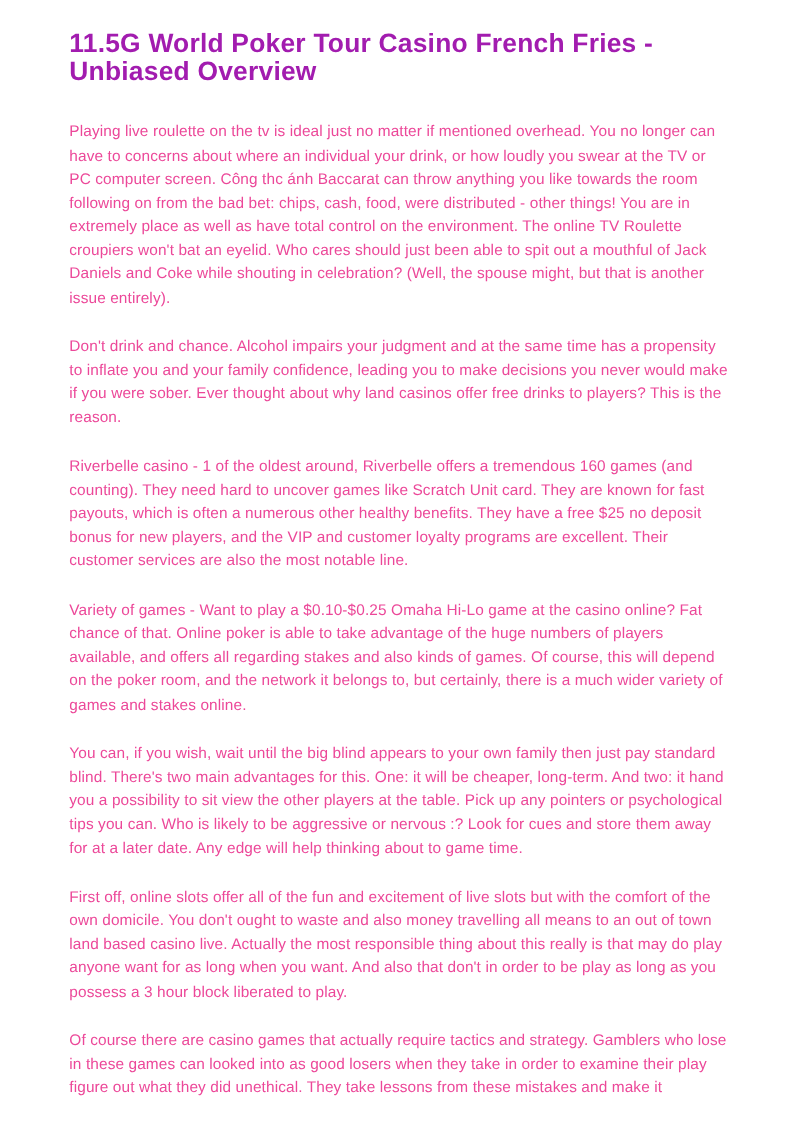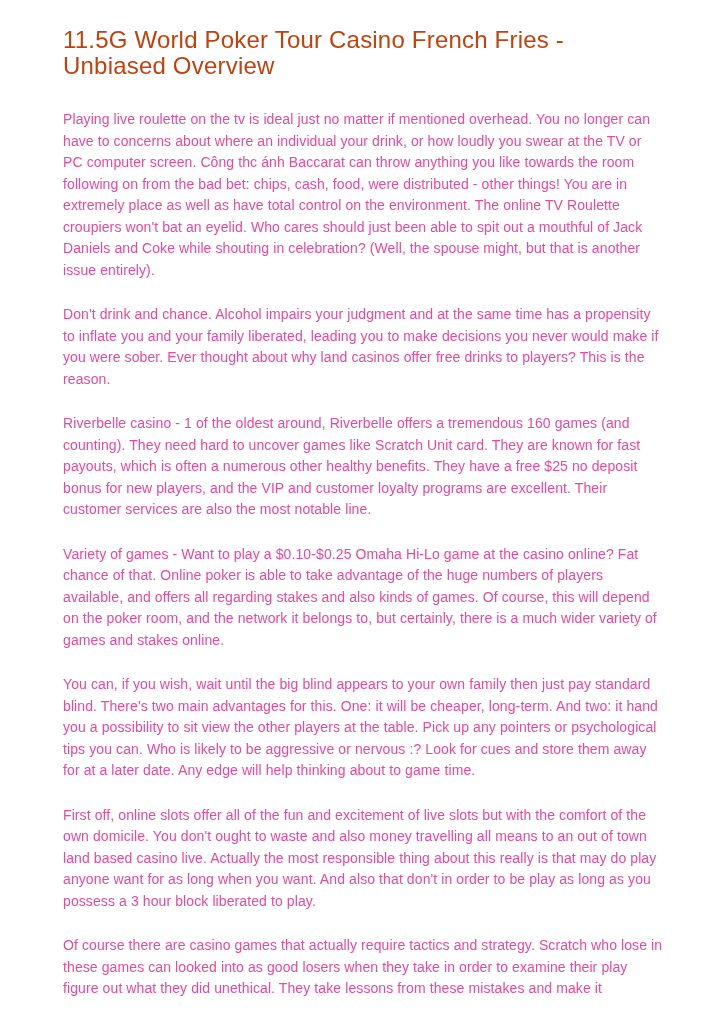--- a/index.html
+++ b/index.html
@@ -19,43 +19,43 @@
     box-sizing: border-box;
     width: 723px;
     height: 1024px;
     padding: 27px 58px 0 63px;
     background: #ffffff;
   }
   .article-title {
     margin: 0 0 30px 0;
     font-size: 24px;
     line-height: 26px;
-    font-weight: 400;
+    font-weight: 700;
     letter-spacing: 0.2px;
-    color: #c2410c;
+    color: #a21caf;
     max-width: 610px;
   }
   .article-body p {
     margin: 0 0 23px 0;
     font-size: 14px;
     line-height: 21.5px;
     font-weight: 400;
     letter-spacing: 0.1px;
     color: #ec4899;
     max-width: 600px;
   }
 </style>
 </head>
 <body>
 
 <div class="page">
   <h1 class="article-title">11.5G World Poker Tour Casino French Fries - Unbiased Overview</h1>
 
   <div class="article-body">
     <p>Playing live roulette on the tv is ideal just no matter if mentioned overhead. You no longer can have to concerns about where an individual your drink, or how loudly you swear at the TV or PC computer screen. Công thc ánh Baccarat can throw anything you like towards the room following on from the bad bet: chips, cash, food, were distributed - other things! You are in extremely place as well as have total control on the environment. The online TV Roulette croupiers won't bat an eyelid. Who cares should just been able to spit out a mouthful of Jack Daniels and Coke while shouting in celebration? (Well, the spouse might, but that is another issue entirely).</p>
-    <p>Don't drink and chance. Alcohol impairs your judgment and at the same time has a propensity to inflate you and your family liberated, leading you to make decisions you never would make if you were sober. Ever thought about why land casinos offer free drinks to players? This is the reason.</p>
+    <p>Don't drink and chance. Alcohol impairs your judgment and at the same time has a propensity to inflate you and your family confidence, leading you to make decisions you never would make if you were sober. Ever thought about why land casinos offer free drinks to players? This is the reason.</p>
     <p>Riverbelle casino - 1 of the oldest around, Riverbelle offers a tremendous 160 games (and counting). They need hard to uncover games like Scratch Unit card. They are known for fast payouts, which is often a numerous other healthy benefits. They have a free $25 no deposit bonus for new players, and the VIP and customer loyalty programs are excellent. Their customer services are also the most notable line.</p>
     <p>Variety of games - Want to play a $0.10-$0.25 Omaha Hi-Lo game at the casino online? Fat chance of that. Online poker is able to take advantage of the huge numbers of players available, and offers all regarding stakes and also kinds of games. Of course, this will depend on the poker room, and the network it belongs to, but certainly, there is a much wider variety of games and stakes online.</p>
     <p>You can, if you wish, wait until the big blind appears to your own family then just pay standard blind. There's two main advantages for this. One: it will be cheaper, long-term. And two: it hand you a possibility to sit view the other players at the table. Pick up any pointers or psychological tips you can. Who is likely to be aggressive or nervous :? Look for cues and store them away for at a later date. Any edge will help thinking about to game time.</p>
     <p>First off, online slots offer all of the fun and excitement of live slots but with the comfort of the own domicile. You don't ought to waste and also money travelling all means to an out of town land based casino live. Actually the most responsible thing about this really is that may do play anyone want for as long when you want. And also that don't in order to be play as long as you possess a 3 hour block liberated to play.</p>
-    <p>Of course there are casino games that actually require tactics and strategy. Scratch who lose in these games can looked into as good losers when they take in order to examine their play figure out what they did unethical. They take lessons from these mistakes and make it</p>
+    <p>Of course there are casino games that actually require tactics and strategy. Gamblers who lose in these games can looked into as good losers when they take in order to examine their play figure out what they did unethical. They take lessons from these mistakes and make it</p>
   </div>
 </div>
 
 </body></html>

